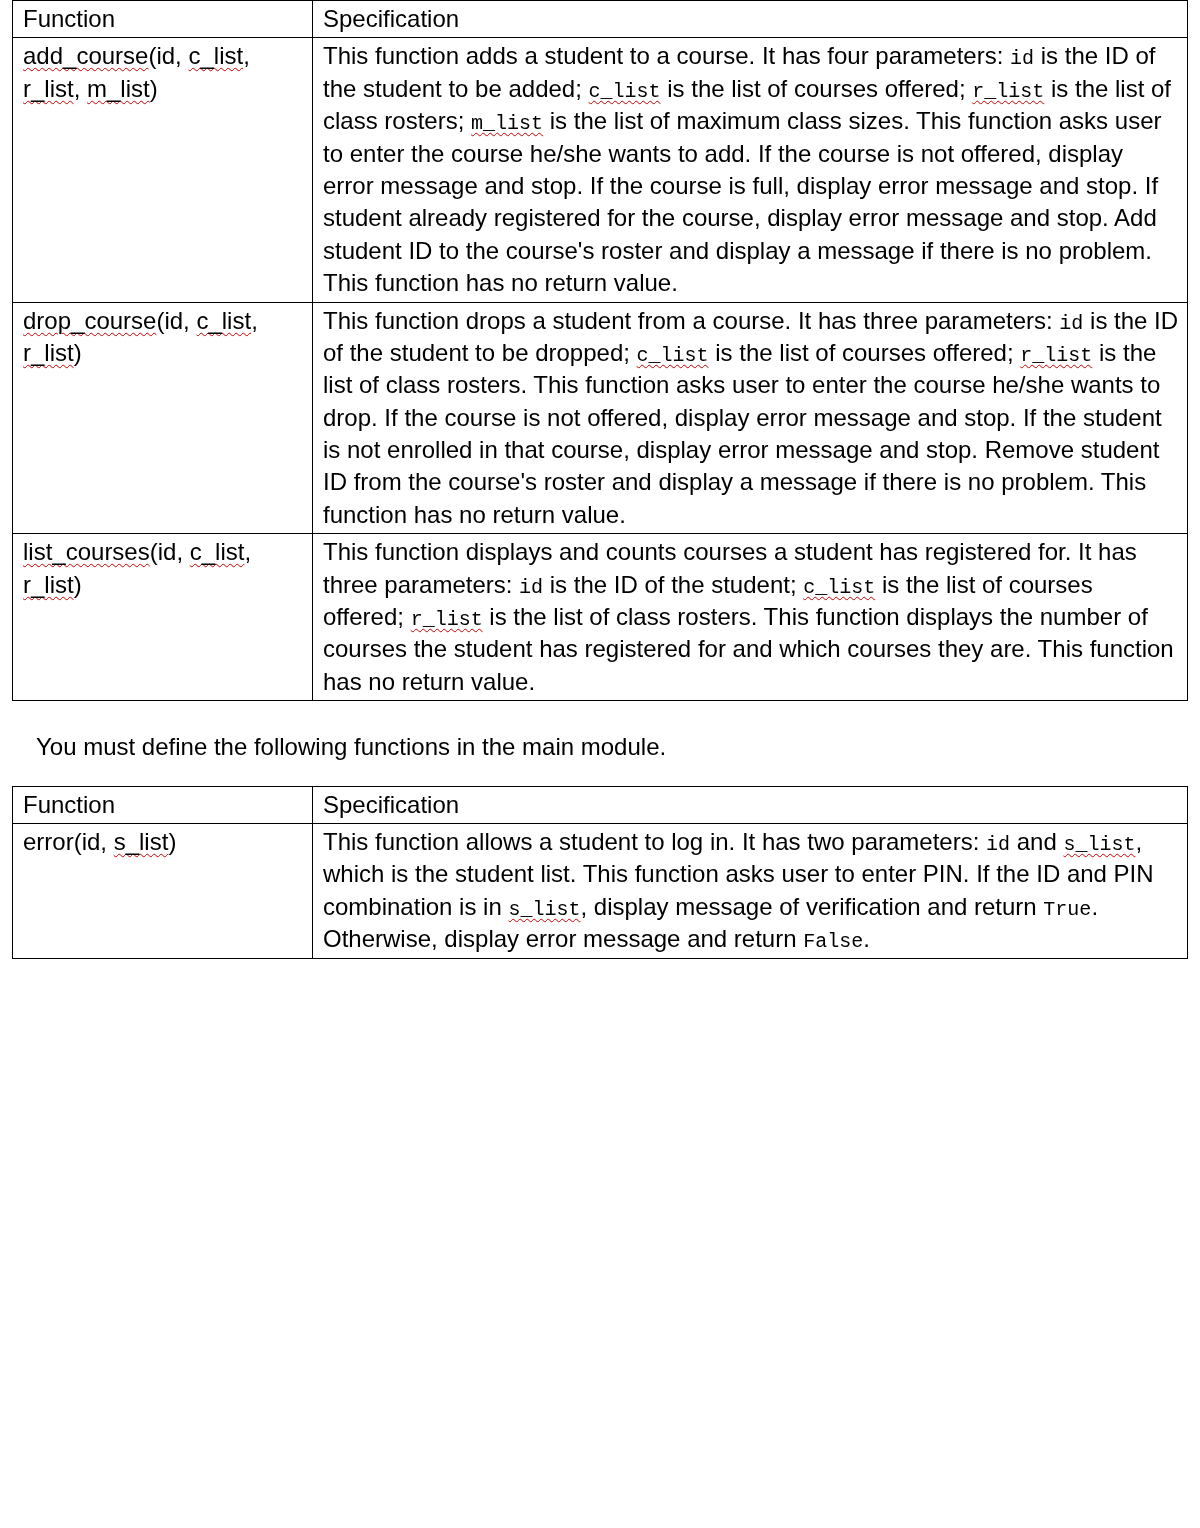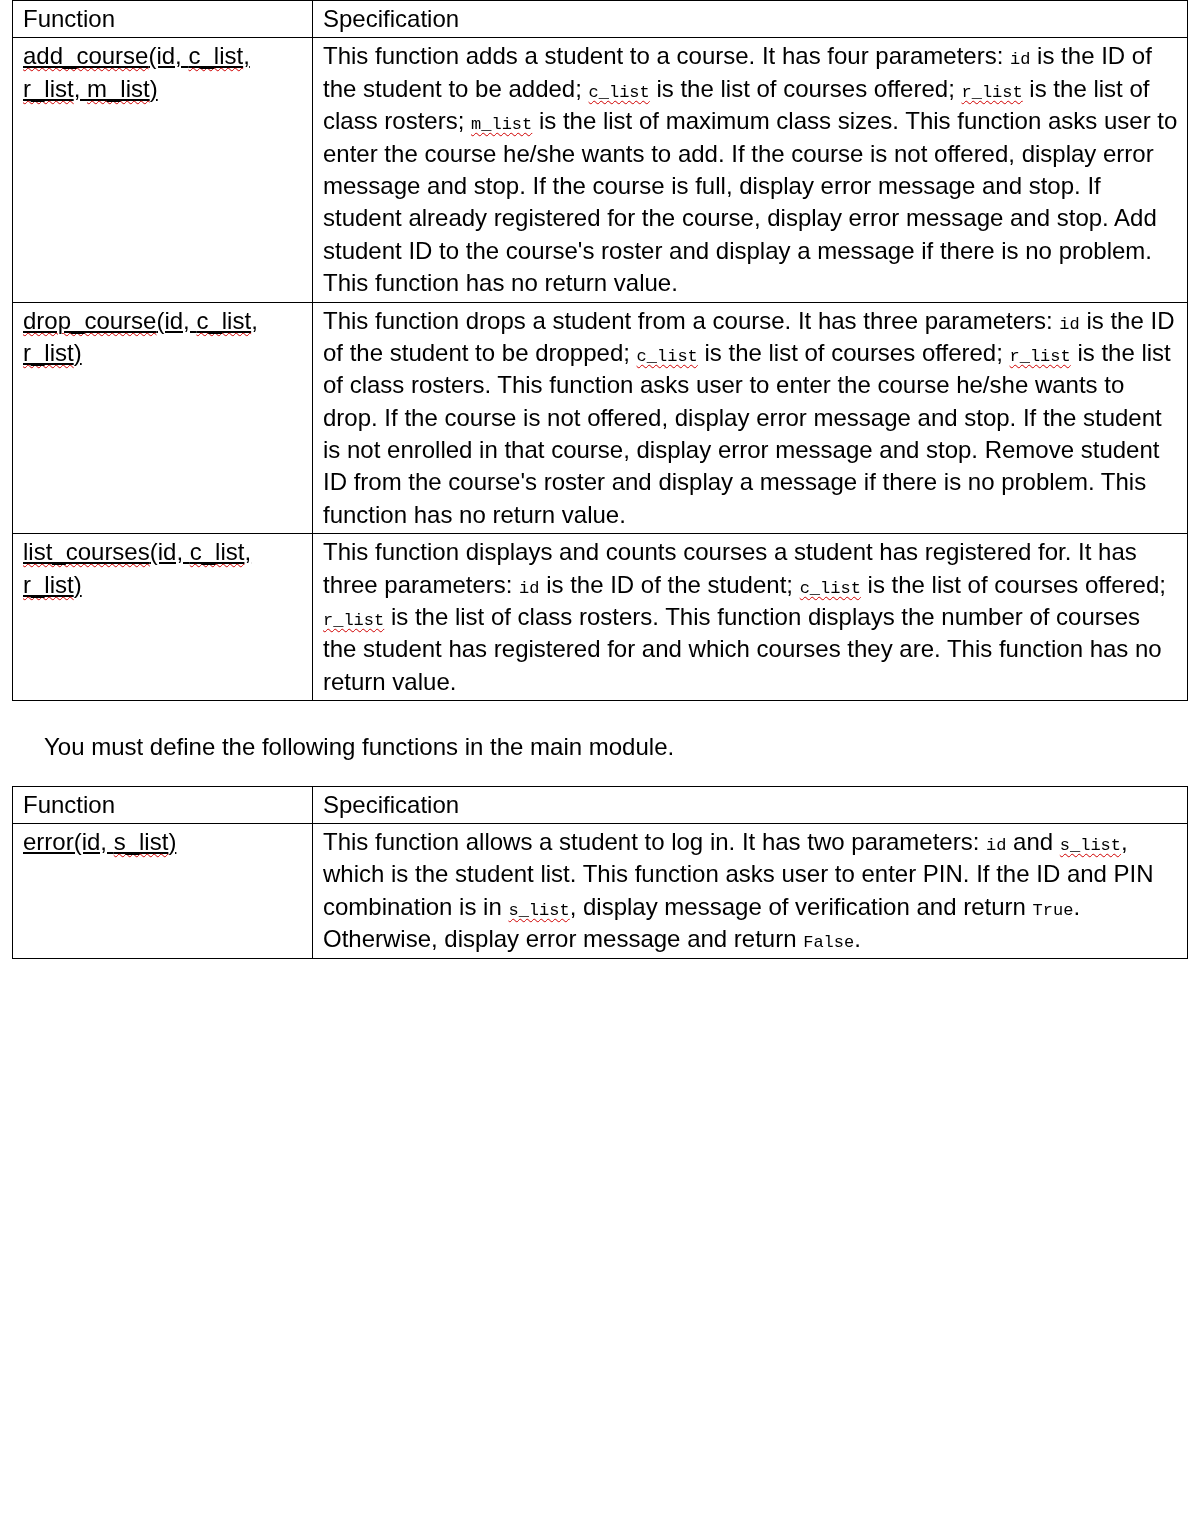--- a/index.html
+++ b/index.html
@@ -22,39 +22,38 @@
   }
   td {
     border: 1.5px solid #000;
     vertical-align: top;
     padding: 2px 8px 2px 10px;
     line-height: 1.35;
   }
   col.func { width: 300px; }
   col.spec { width: auto; }
   .intertext {
-    margin: 30px 0 22px 32px;
+    margin: 30px 0 22px 24px;
     line-height: 1.35;
   }
   
   .sq {
     text-decoration-line: underline;
     text-decoration-style: wavy;
     text-decoration-color: #d00000;
     text-decoration-thickness: 1.4px;
     text-underline-offset: 3px;
   }
   
   .mono {
     font-family: "Courier New", Courier, monospace;
-    font-size: 17px;
+    font-size: 20px;
   }
   .sig { 
     display: inline;
-    text-decoration: underline;
   }
 </style>
 </head>
 <body>
 
 <div class="page">
 
   <table>
     <colgroup>
         <col class="func">

